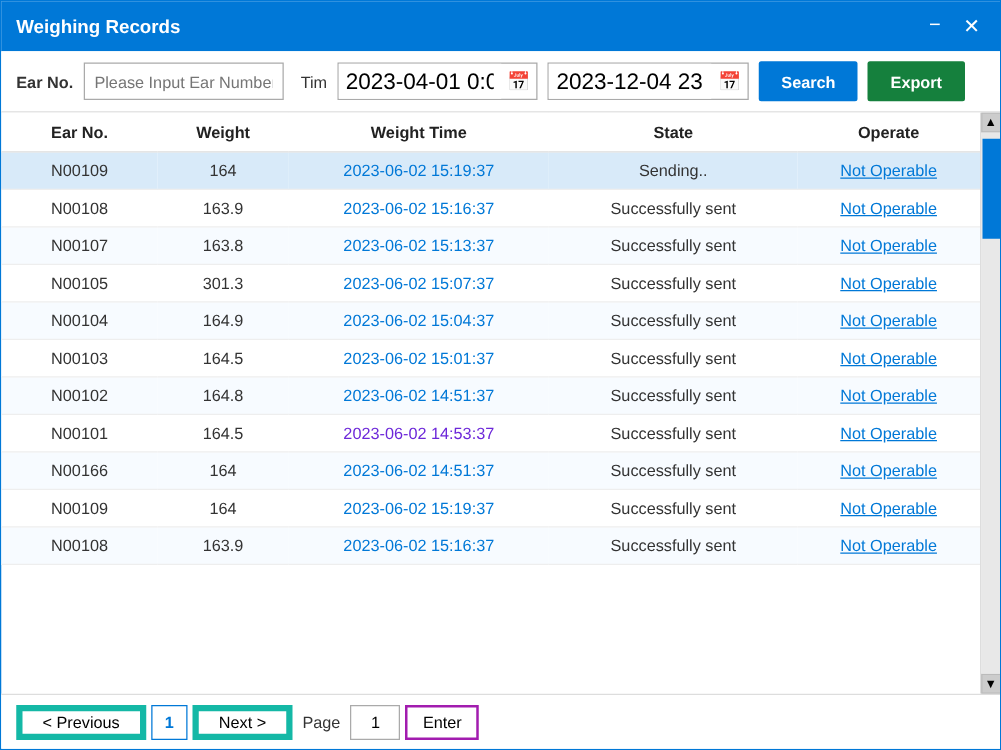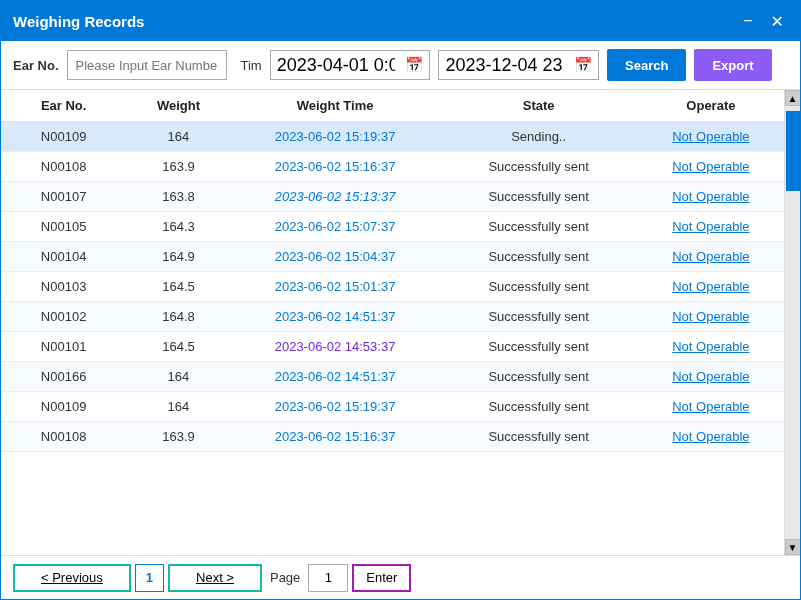--- a/index.html
+++ b/index.html
@@ -10,37 +10,37 @@
     .title-bar-controls { display: flex; gap: 10px; }
     .title-bar-btn { background: none; border: none; color: #fff; font-size: 16px; cursor: pointer; padding: 0 4px; }
     .toolbar { display: flex; align-items: center; padding: 8px 12px; gap: 8px; border-bottom: 1px solid #ddd; background: #fff; }
     .toolbar-label { color: #333; font-weight: bold; }
     .toolbar-input { border: 1px solid #aaa; padding: 4px 8px; height: 30px; width: 160px; font-size: 13px; }
     .toolbar-tim-label { color: #333; font-weight: normal; margin-left: 6px; }
     .date-input-wrap { display: flex; align-items: center; border: 1px solid #aaa; height: 30px; background: #fff; }
     .date-input-wrap input { border: none; outline: none; padding: 4px 6px; font-size: 18px; width: 130px; height: 100%; }
     .date-icon { padding: 0 5px; color: #0078d7; cursor: pointer; font-size: 15px; }
     .btn-search { background: #0078d7; color: #fff; border: none; padding: 5px 18px; height: 32px; cursor: pointer; font-size: 13px; font-weight: bold; border-radius: 2px; }
-    .btn-export { background: #8b5cf6; color: #fff; border: none; padding: 5px 18px; height: 32px; cursor: pointer; font-size: 13px; font-weight: bold; border-radius: 2px; }
+    .btn-export { background: #15803d; color: #fff; border: none; padding: 5px 18px; height: 32px; cursor: pointer; font-size: 13px; font-weight: bold; border-radius: 2px; }
     .table-wrap { flex: 1; overflow: hidden; display: flex; position: relative; }
     .data-table { width: 100%; border-collapse: collapse; table-layout: fixed; }
     .data-table thead tr { background: #fff; }
     .data-table th { padding: 8px 6px; text-align: center; font-weight: bold; border-bottom: 1px solid #ddd; color: #222; font-size: 13px; }
     .data-table td { padding: 7px 6px; text-align: center; border-bottom: 1px solid #eee; color: #333; font-size: 13px; }
     .data-table tbody tr:nth-child(odd) { background: #f7fbff; }
     .data-table tbody tr:nth-child(even) { background: #fff; }
     .data-table tbody tr:first-child { background: #d8eaf9; }
     .not-operable { color: #0078d7; text-decoration: underline; cursor: pointer; }
     .scrollbar-area { width: 16px; background: #f0f0f0; border-left: 1px solid #ddd; display: flex; flex-direction: column; align-items: center; }
     .scroll-btn { width: 16px; height: 16px; background: #ccc; border: 1px solid #bbb; display: flex; align-items: center; justify-content: center; cursor: pointer; font-size: 10px; }
     .scroll-track { flex: 1; width: 100%; background: #e8e8e8; position: relative; }
     .scroll-thumb { width: 14px; height: 80px; background: #0078d7; position: absolute; top: 5px; left: 1px; cursor: pointer; }
     .table-scroll { flex: 1; overflow: hidden; }
     .pagination { display: flex; align-items: center; gap: 4px; padding: 8px 12px; border-top: 1px solid #ddd; background: #fff; height: 44px; }
-    .page-btn { border: 2px solid #14b8a6; background: #fff; padding: 4px 26px; cursor: pointer; font-size: 13px; height: 28px; display: flex; align-items: center; text-decoration: underline; }
+    .page-btn { border: 5px solid #14b8a6; background: #fff; padding: 4px 16px; cursor: pointer; font-size: 13px; height: 28px; display: flex; align-items: center; }
     .page-num { border: 1px solid #0078d7; background: #fff; padding: 4px 10px; font-size: 13px; height: 28px; display: flex; align-items: center; color: #0078d7; font-weight: bold; min-width: 28px; justify-content: center; }
     .page-label { color: #333; padding: 0 4px; }
     .page-input { border: 1px solid #aaa; width: 40px; height: 28px; text-align: center; font-size: 13px; }
     .btn-enter { border: 2px solid #a21caf; background: #fff; padding: 4px 12px; cursor: pointer; font-size: 13px; height: 28px; }
     col.col-ear { width: 120px; }
     col.col-weight { width: 100px; }
     col.col-time { width: 200px; }
     col.col-state { width: 190px; }
     col.col-operate { width: 140px; }
   </style>
@@ -103,27 +103,27 @@
             <tr>
               <td>N00108</td>
               <td>163.9</td>
               <td style="color: rgb(0, 120, 215);">2023-06-02 15:16:37</td>
               <td>Successfully sent</td>
               <td><span class="not-operable">Not Operable</span></td>
             </tr>
             <tr>
               <td>N00107</td>
               <td>163.8</td>
-              <td style="color: rgb(0, 120, 215); font-style: italic;">2023-06-02 15:13:37</td>
+              <td style="color: rgb(0, 120, 215);">2023-06-02 15:13:37</td>
               <td>Successfully sent</td>
               <td><span class="not-operable">Not Operable</span></td>
             </tr>
             <tr>
               <td>N00105</td>
-              <td>164.3</td>
+              <td>301.3</td>
               <td style="color: rgb(0, 120, 215);">2023-06-02 15:07:37</td>
               <td>Successfully sent</td>
               <td><span class="not-operable">Not Operable</span></td>
             </tr>
             <tr>
               <td>N00104</td>
               <td>164.9</td>
               <td style="color: rgb(0, 120, 215);">2023-06-02 15:04:37</td>
               <td>Successfully sent</td>
               <td><span class="not-operable">Not Operable</span></td>

